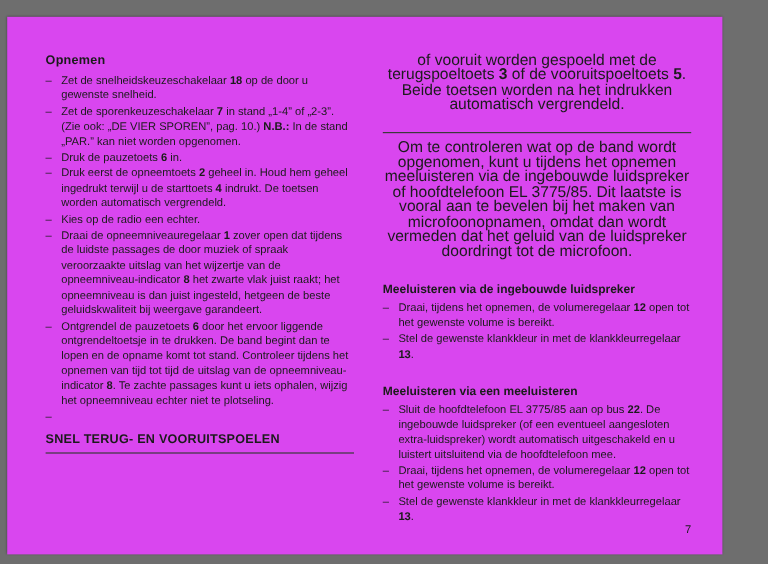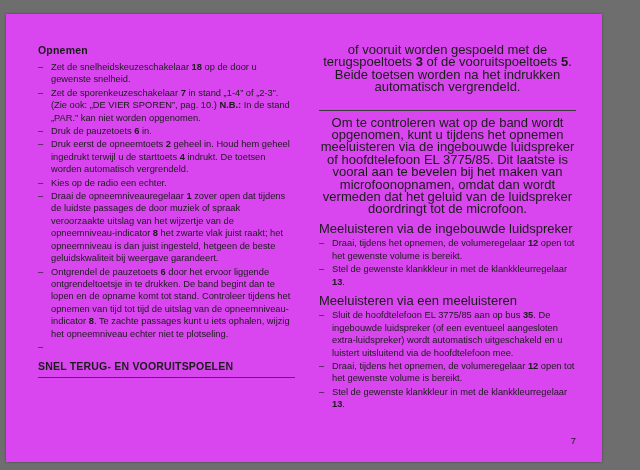--- a/index.html
+++ b/index.html
@@ -70,24 +70,24 @@
     padding-left: 13px;
     margin-bottom: 1px;
     color: #1b1b1b;
   }
   ul.dashlist li .dash {
     position: absolute;
     left: 0;
     top: 0;
   }
   .sub-head {
-    font-size: 13px;
-    font-weight: normal;
+    font-size: 10px;
+    font-weight: bold;
     line-height: 12.4px;
-    margin: 7px 0 2px 0;
+    margin: 20px 0 2px 0;
     color: #1b1b1b;
   }
   .gap-med { height: 9px; }
   .gap-large { height: 13px; }
   b { font-weight: bold; }
   .pagenum {
     position: absolute;
     right: 26px;
     bottom: 16px;
     font-size: 9.3px;
@@ -132,21 +132,21 @@
       <p class="para">Om te controleren wat op de band wordt opgenomen, kunt u tijdens het opnemen meeluisteren via de ingebouwde luidspreker of hoofdtelefoon EL 3775/85. Dit laatste is vooral aan te bevelen bij het maken van microfoonopnamen, omdat dan wordt vermeden dat het geluid van de luidspreker doordringt tot de microfoon.</p>
 
       <div class="sub-head">Meeluisteren via de ingebouwde luidspreker</div>
       <ul class="dashlist">
         <li><span class="dash">–</span><span>Draai, tijdens het opnemen, de volumeregelaar <b>12</b> open tot het gewenste volume is bereikt.</span></li>
         <li><span class="dash">–</span><span>Stel de gewenste klankkleur in met de klankkleurregelaar <b>13</b>.</span></li>
       </ul>
 
       <div class="sub-head">Meeluisteren via een meeluisteren</div>
       <ul class="dashlist">
-        <li><span class="dash">–</span><span>Sluit de hoofdtelefoon EL 3775/85 aan op bus <b>35</b>. De ingebouwde luidspreker (of een eventueel aangesloten extra-luidspreker) wordt automatisch uitgeschakeld en u luistert uitsluitend via de hoofdtelefoon mee.</span></li>
+        <li><span class="dash">–</span><span>Sluit de hoofdtelefoon EL 3775/85 aan op bus <b>22</b>. De ingebouwde luidspreker (of een eventueel aangesloten extra-luidspreker) wordt automatisch uitgeschakeld en u luistert uitsluitend via de hoofdtelefoon mee.</span></li>
         <li><span class="dash">–</span><span>Draai, tijdens het opnemen, de volumeregelaar <b>12</b> open tot het gewenste volume is bereikt.</span></li>
         <li><span class="dash">–</span><span>Stel de gewenste klankkleur in met de klankkleurregelaar <b>13</b>.</span></li>
       </ul>
 
     </div>
 
   </div>
 
   <div class="pagenum">7</div>
 </div>

